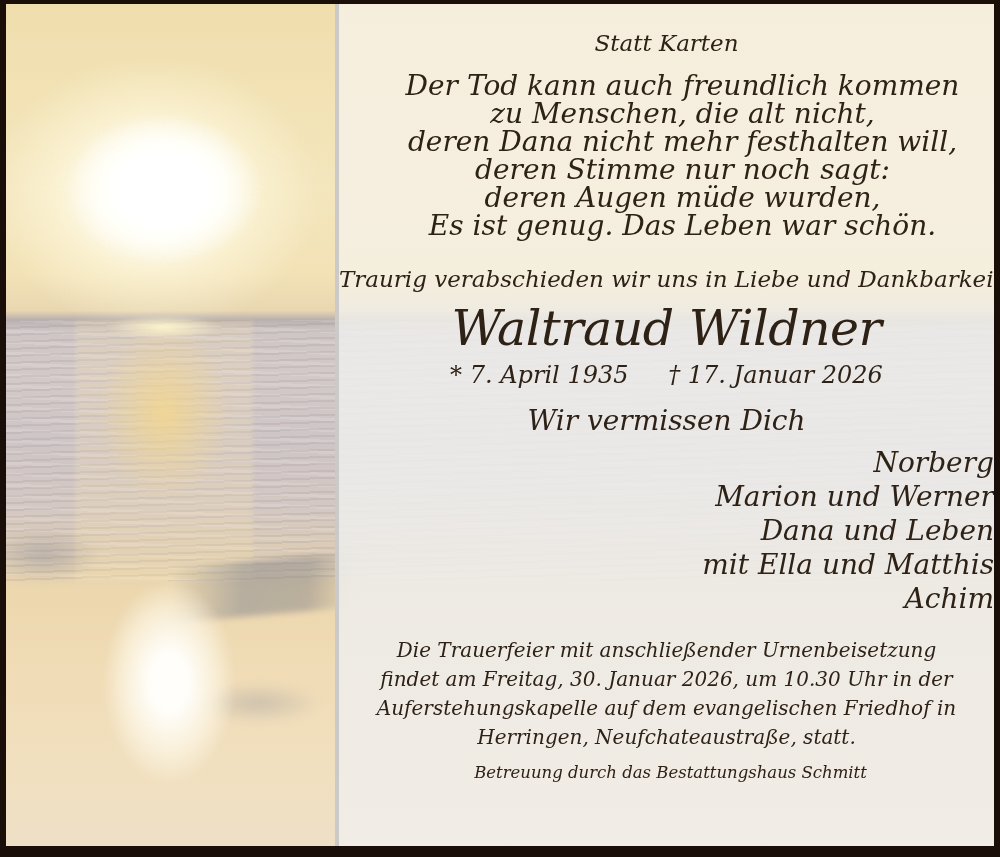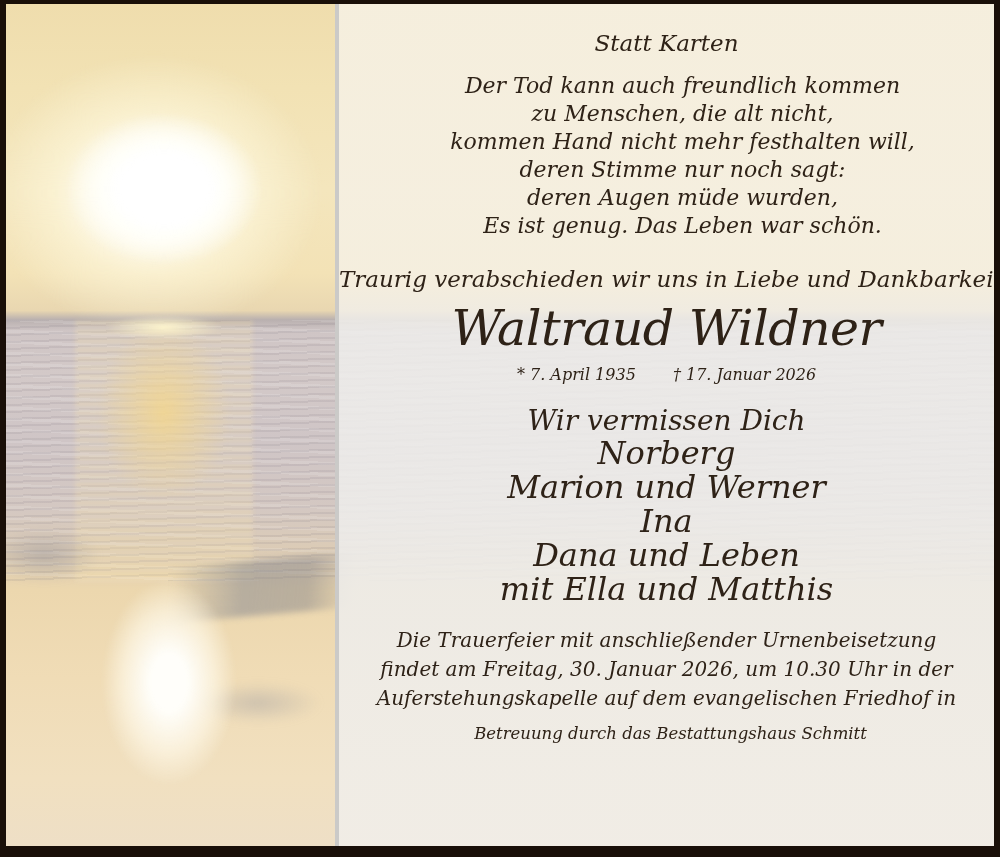--- a/index.html
+++ b/index.html
@@ -51,27 +51,27 @@
     background:linear-gradient(180deg,
       rgba(246,241,229,.86) 0%, rgba(245,240,228,.86) 33%,
       rgba(238,237,235,.87) 39%, rgba(238,237,235,.88) 74%,
       rgba(241,238,233,.89) 100%);}
   .divider{left:329px;top:0;width:4px;height:842px;background:#cbcac8;}
 
   .panel{left:333px;top:0;width:655px;height:842px;
     color:#2e2217;font-style:italic;text-align:center;box-sizing:border-box;padding-top:24px;}
   .panel div{white-space:nowrap;}
   .pre-header{font-size:23px;line-height:30px;}
-  .poem{margin-top:14px;font-size:22px;line-height:28px;padding-left:32px;}
+  .poem{margin-top:14px;font-size:28px;line-height:28px;padding-left:32px;}
   .farewell{margin-top:24px;font-size:23px;line-height:30px;}
   .name{margin-top:4px;font-size:49px;line-height:62px;letter-spacing:-0.5px;}
-  .dates{font-size:16px;line-height:30px;}
+  .dates{font-size:24px;line-height:30px;}
   .dates span{display:inline-block;margin:0 16px;}
   .missing{margin-top:16px;font-size:28px;line-height:30px;}
-  .mourners{font-size:32px;line-height:34px;}
+  .mourners{margin-top:10px;font-size:28px;line-height:34px;text-align:right;}
   .service{margin-top:20px;font-size:20px;line-height:29px;}
   .funeral-home{margin-top:10px;font-size:16.5px;line-height:22px;margin-left:8px;}
 </style>
 </head>
 <body>
 
 <div class="frame">
   <div class="scene">
     <div class="sun-halo"></div>
     <div class="sun-core"></div>
@@ -84,47 +84,48 @@
     <div class="beach-glow"></div>
     <div class="veil"></div>
     <div class="divider"></div>
 
     <div class="panel">
       <div class="pre-header">Statt Karten</div>
 
       <div class="poem">
         <div>Der Tod kann auch freundlich kommen</div>
         <div>zu Menschen, die alt nicht,</div>
-        <div>kommen Hand nicht mehr festhalten will,</div>
+        <div>deren Dana nicht mehr festhalten will,</div>
         <div>deren Stimme nur noch sagt:</div>
         <div>deren Augen müde wurden,</div>
         <div>Es ist genug. Das Leben war schön.</div>
       </div>
 
       <div class="farewell">Traurig verabschieden wir uns in Liebe und Dankbarkeit</div>
 
       <div class="name">Waltraud Wildner</div>
 
       <div class="dates">
         <span>* 7. April 1935</span>
         <span>† 17. Januar 2026</span>
       </div>
 
       <div class="missing">Wir vermissen Dich</div>
 
       <div class="mourners">
         <div>Norberg</div>
         <div>Marion und Werner</div>
-        <div>Ina</div>
         <div>Dana und Leben</div>
         <div>mit Ella und Matthis</div>
+        <div>Achim</div>
       </div>
 
       <div class="service">
         <div>Die Trauerfeier mit anschließender Urnenbeisetzung</div>
         <div>findet am Freitag, 30. Januar 2026, um 10.30 Uhr in der</div>
         <div>Auferstehungskapelle auf dem evangelischen Friedhof in</div>
+        <div>Herringen, Neufchateaustraße, statt.</div>
       </div>
 
       <div class="funeral-home">Betreuung durch das Bestattungshaus Schmitt</div>
     </div>
   </div>
 </div>
 
 </body></html>

